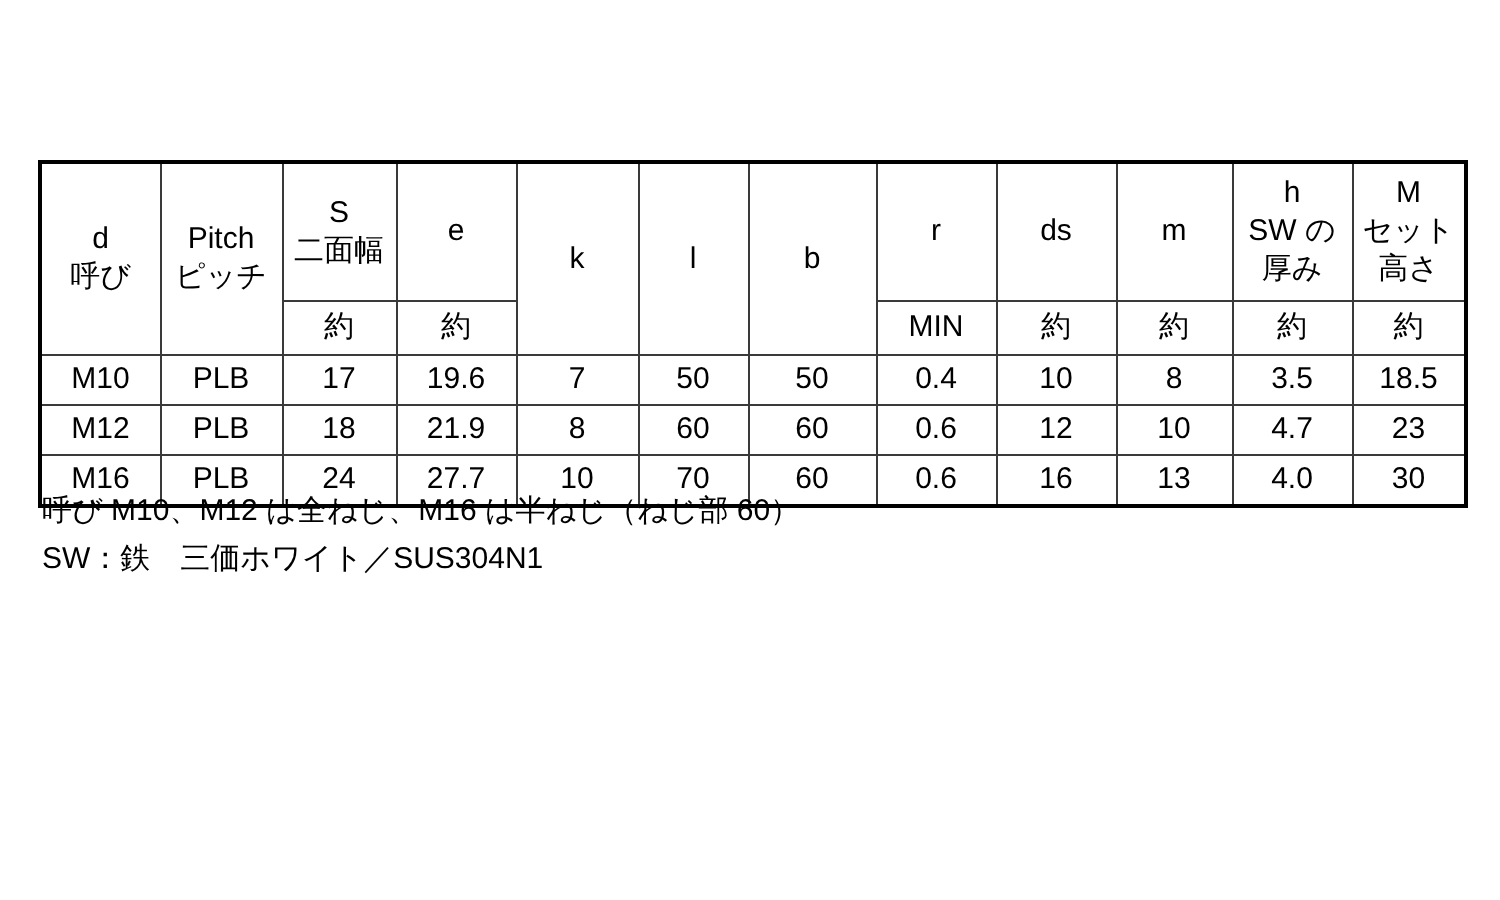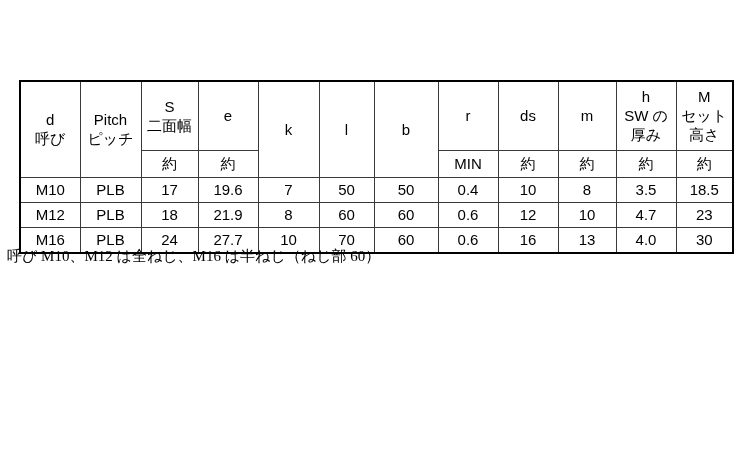--- a/index.html
+++ b/index.html
@@ -36,26 +36,25 @@
     white-space: pre-line;
     line-height: 19px;
   }
   tr.hdr-main { height: 69px; }
   tr.hdr-sub  { height: 26px; }
   tr.data-row { height: 24px; }
   tr.data-row td { line-height: 24px; white-space: nowrap; }
   tr.hdr-sub th { line-height: 26px; }
   .notes {
     position: absolute;
-    left: 7px;
+    left: 21px;
     top: 244px;
     font-size: 15px;
     line-height: 24px;
     white-space: nowrap;
-    font-family: Liberation Serif, serif;
   }
 </style>
 </head>
 <body>
 
 <div class="page">
 
   <table class="spec-table">
     <colgroup>
       <col style="width:60px">
@@ -144,15 +143,16 @@
         <td>16</td>
         <td>13</td>
         <td>4.0</td>
         <td>30</td>
       </tr>
     </tbody>
   </table>
 
   <div class="notes">
     <div>呼び M10、M12 は全ねじ、M16 は半ねじ（ねじ部 60）</div>
+    <div>SW：鉄　三価ホワイト／SUS304N1</div>
   </div>
 
 </div>
 
 </body></html>

